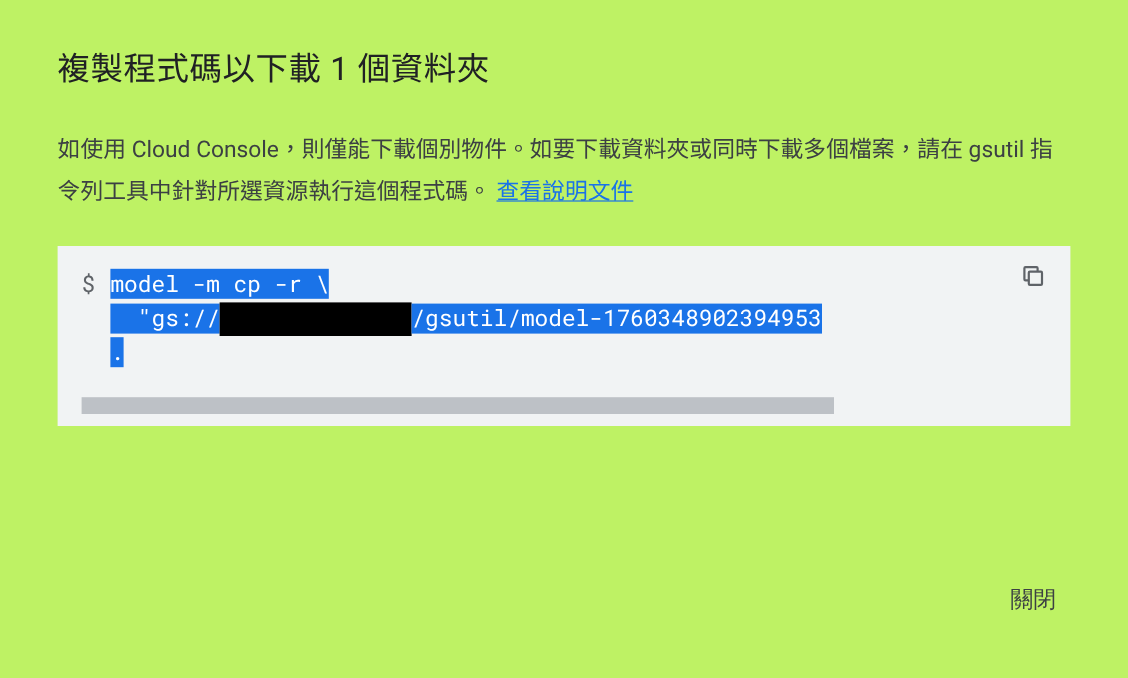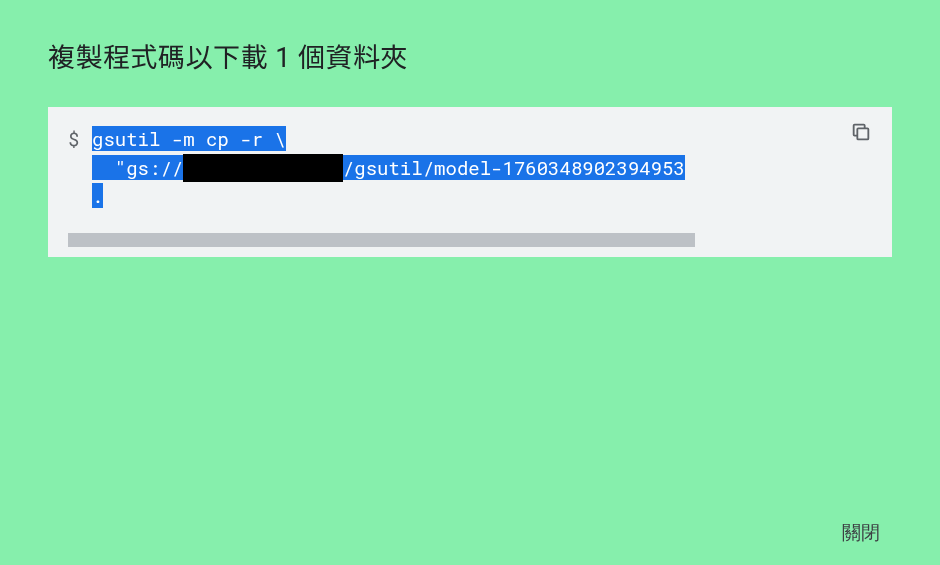--- a/index.html
+++ b/index.html
@@ -9,21 +9,21 @@
     }
     body {
       font-family: Roboto, "Noto Sans TC", Arial, sans-serif;
       background: #fff;
       width: 940px;
       height: 565px;
       padding: 0;
     }
     .dialog {
       padding: 36px 48px 24px 48px;
-      background: #86efac;
+      background: #bef264;
       height: 100%;
       position: relative;
     }
     .dialog-title {
       font-size: 27px;
       color: #202124;
       font-weight: 400;
       margin-bottom: 32px;
       letter-spacing: 0.5px;
     }
@@ -87,48 +87,52 @@
     }
     .scrollbar-thumb {
       background: #bdc1c6;
       height: 14px;
       width: 78%;
       position: absolute;
       left: 0;
     }
     .dialog-actions {
       position: absolute;
-      bottom: 11px;
+      bottom: 44px;
       right: 48px;
     }
     .close-btn {
       font-size: 19px;
       color: #3c4043;
       background: none;
       border: none;
       cursor: pointer;
       padding: 8px 12px;
     }
   </style>
 </head>
 <body>
 
 <div class="dialog">
 
   <h2 class="dialog-title">複製程式碼以下載 1 個資料夾</h2>
 
+  <p class="dialog-desc">
+    <span>如使用 Cloud Console，則僅能下載個別物件。如要下載資料夾或同時下載多個檔案，請在 gsutil 指令列工具中針對所選資源執行這個程式碼。</span>
+    <a href="#">查看說明文件</a>
+  </p>
 
   <div class="code-block">
     <div class="copy-btn">
       <svg viewBox="0 0 24 24" fill="none" stroke="currentColor" stroke-width="2">
         <rect x="8" y="8" width="12" height="12" rx="1"></rect>
         <path d="M16 8V5a1 1 0 0 0-1-1H5a1 1 0 0 0-1 1v10a1 1 0 0 0 1 1h3"></path>
       </svg>
     </div>
-    <span class="code-prompt">$</span><span class="code-content"><span class="code-selected">gsutil -m cp -r \</span>
+    <span class="code-prompt">$</span><span class="code-content"><span class="code-selected">model -m cp -r \</span>
 <span class="code-selected">  "gs://</span><span class="code-redacted">              </span><span class="code-selected">/gsutil/model-1760348902394953</span>
 <span class="code-selected">.</span></span>
 
     <div class="scrollbar-track">
       <div class="scrollbar-thumb"></div>
     </div>
   </div>
 
   <div class="dialog-actions">
     <button class="close-btn">關閉</button>

